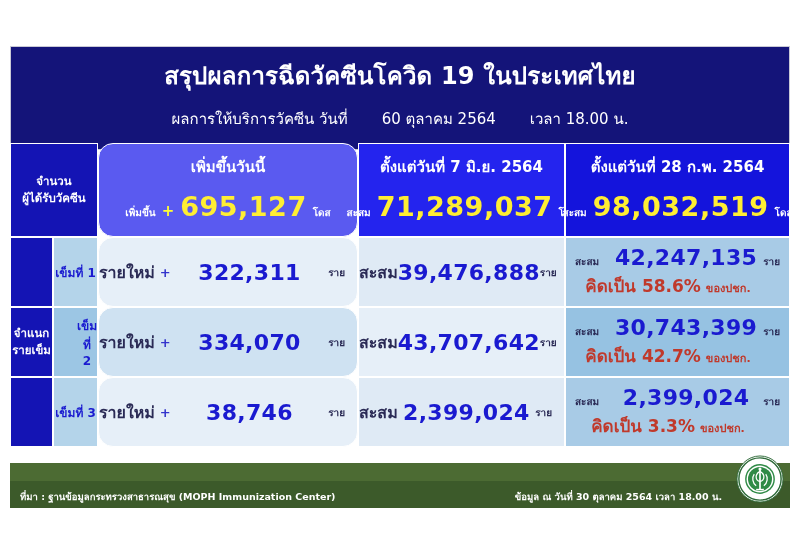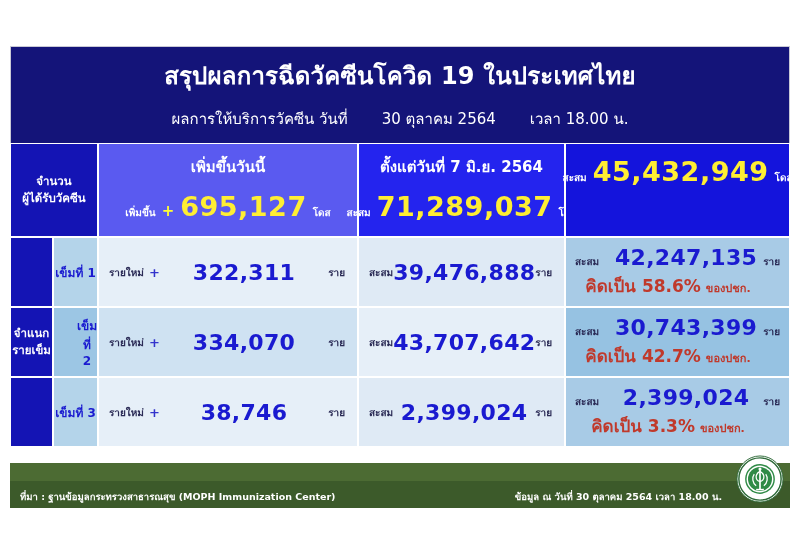--- a/index.html
+++ b/index.html
@@ -32,21 +32,21 @@
     position:absolute;left:10px;top:143px;width:780px;height:312px;
     display:flex;flex-direction:column;
   }
   .trow{display:flex;width:100%;}
   .trow.header{height:94px;}
   .trow.data{height:70px;}
 
   
   .c-label{width:43px;flex:0 0 43px;}
   .c-dose{width:45px;flex:0 0 45px;}
-  .c-today{flex:1 1 auto;}
+  .c-today{flex:1 1 auto;border-radius:15px;}
   .c-since-jun{width:207px;flex:0 0 207px;}
   .c-since-feb{width:225px;flex:0 0 225px;}
 
   .cell{box-sizing:border-box;position:relative;border:1px solid #ffffff;}
 
   
   .h-left{background:#1414b4;color:#fff;display:flex;flex-direction:column;
           align-items:center;justify-content:center;font-size:11.5px;line-height:17px;
           font-weight:bold;text-align:center;}
   .h-today{background:#5a5af0;}
@@ -61,21 +61,21 @@
   .h-unit{color:#ffffff;font-size:10px;font-weight:bold;}
 
   
   .d-rowlabel{background:#1414b4;color:#ffffff;display:flex;flex-direction:column;
               align-items:center;justify-content:center;font-size:11.5px;line-height:17px;
               font-weight:bold;text-align:center;}
   .d-rowlabel.blank{color:transparent;}
   .d-dose{color:#1a1ad0;font-size:12px;font-weight:bold;display:flex;
           align-items:center;justify-content:center;text-align:center;}
   .d-today,.d-jun{display:flex;align-items:center;}
-  .d-pre{color:#2a2a55;font-size:10px;font-weight:bold;margin-left:10px;}
+  .d-pre{color:#2a2a55;font-size:16px;font-weight:bold;}
   .d-plus{color:#3333cc;font-size:13px;font-weight:bold;margin-left:5px;}
   .d-num{color:#1a1ad0;font-size:22px;font-weight:bold;flex:1 1 auto;text-align:center;
          letter-spacing:.3px;}
   .d-unit{color:#2a2a55;font-size:10px;font-weight:bold;margin-right:12px;}
 
   
   .sh-a{background:#e6eff8;}
   .sh-b{background:#cfe2f2;}
   .sh-c{background:#dfeaf5;}
   .sh-e{background:#a8cbe6;}
@@ -104,21 +104,21 @@
 </style>
 </head>
 <body>
 
 <div class="canvas">
 
   <div class="title-band">
     <div class="title-main">สรุปผลการฉีดวัคซีนโควิด 19 ในประเทศไทย</div>
     <div class="title-sub">
       <span class="seg">ผลการให้บริการวัคซีน  วันที่</span>
-      <span class="seg">30 ตุลาคม 2564</span>
+      <span class="seg">60 ตุลาคม 2564</span>
       <span class="seg">เวลา 18.00 น.</span>
     </div>
   </div>
 
   <div class="table">
 
     <div class="trow header">
 
       <div class="cell h-left" style="width:88px;flex:0 0 88px;">
         <span>จำนวน</span>
@@ -138,23 +138,24 @@
       <div class="cell h-jun c-since-jun">
         <div class="h-title">ตั้งแต่วันที่ 7 มิ.ย. 2564</div>
         <div class="h-body">
           <span class="h-pre">สะสม</span>
           <span class="h-num">71,289,037</span>
           <span class="h-unit">โดส</span>
         </div>
       </div>
 
       <div class="cell h-feb c-since-feb">
+        <div class="h-title">ตั้งแต่วันที่ 28 ก.พ. 2564</div>
         <div class="h-body">
           <span class="h-pre">สะสม</span>
-          <span class="h-num">45,432,949</span>
+          <span class="h-num">98,032,519</span>
           <span class="h-unit">โดส</span>
         </div>
       </div>
     </div>
 
     <div class="trow data">
       <div class="cell d-rowlabel blank c-label">&nbsp;</div>
       <div class="cell d-dose dose-a c-dose">เข็มที่ 1</div>
       <div class="cell d-today sh-a c-today">
         <span class="d-pre">รายใหม่</span>

